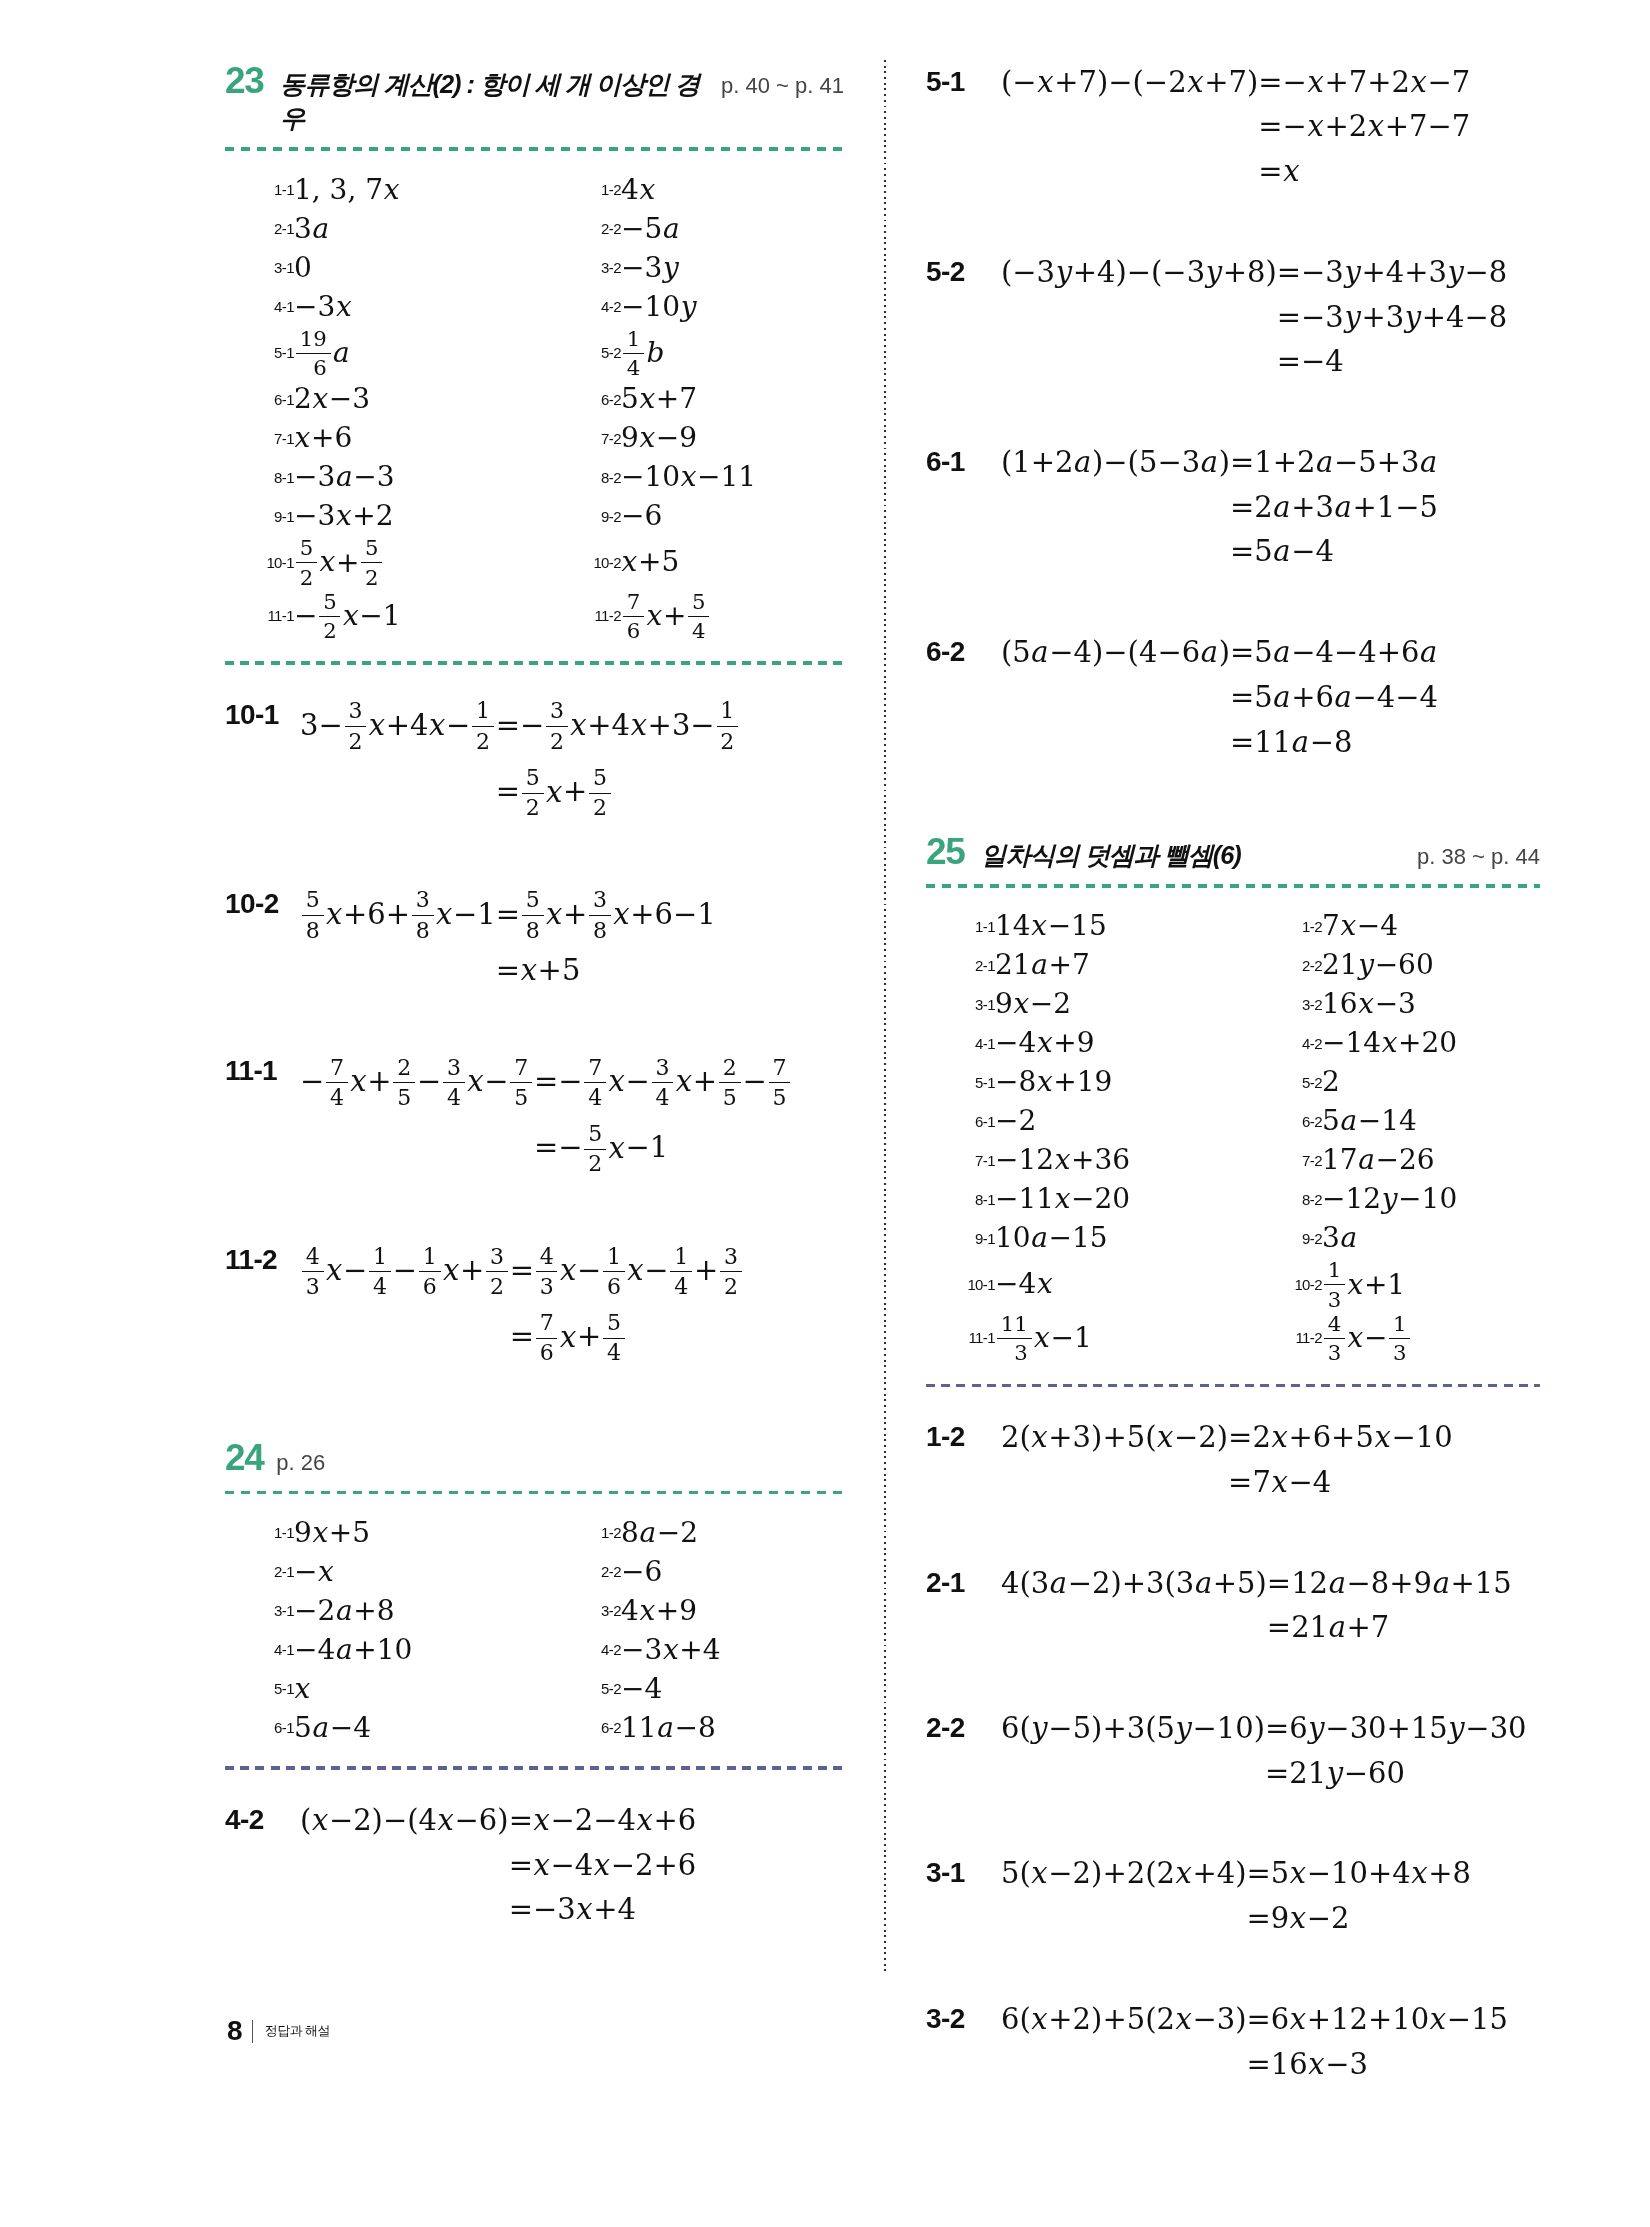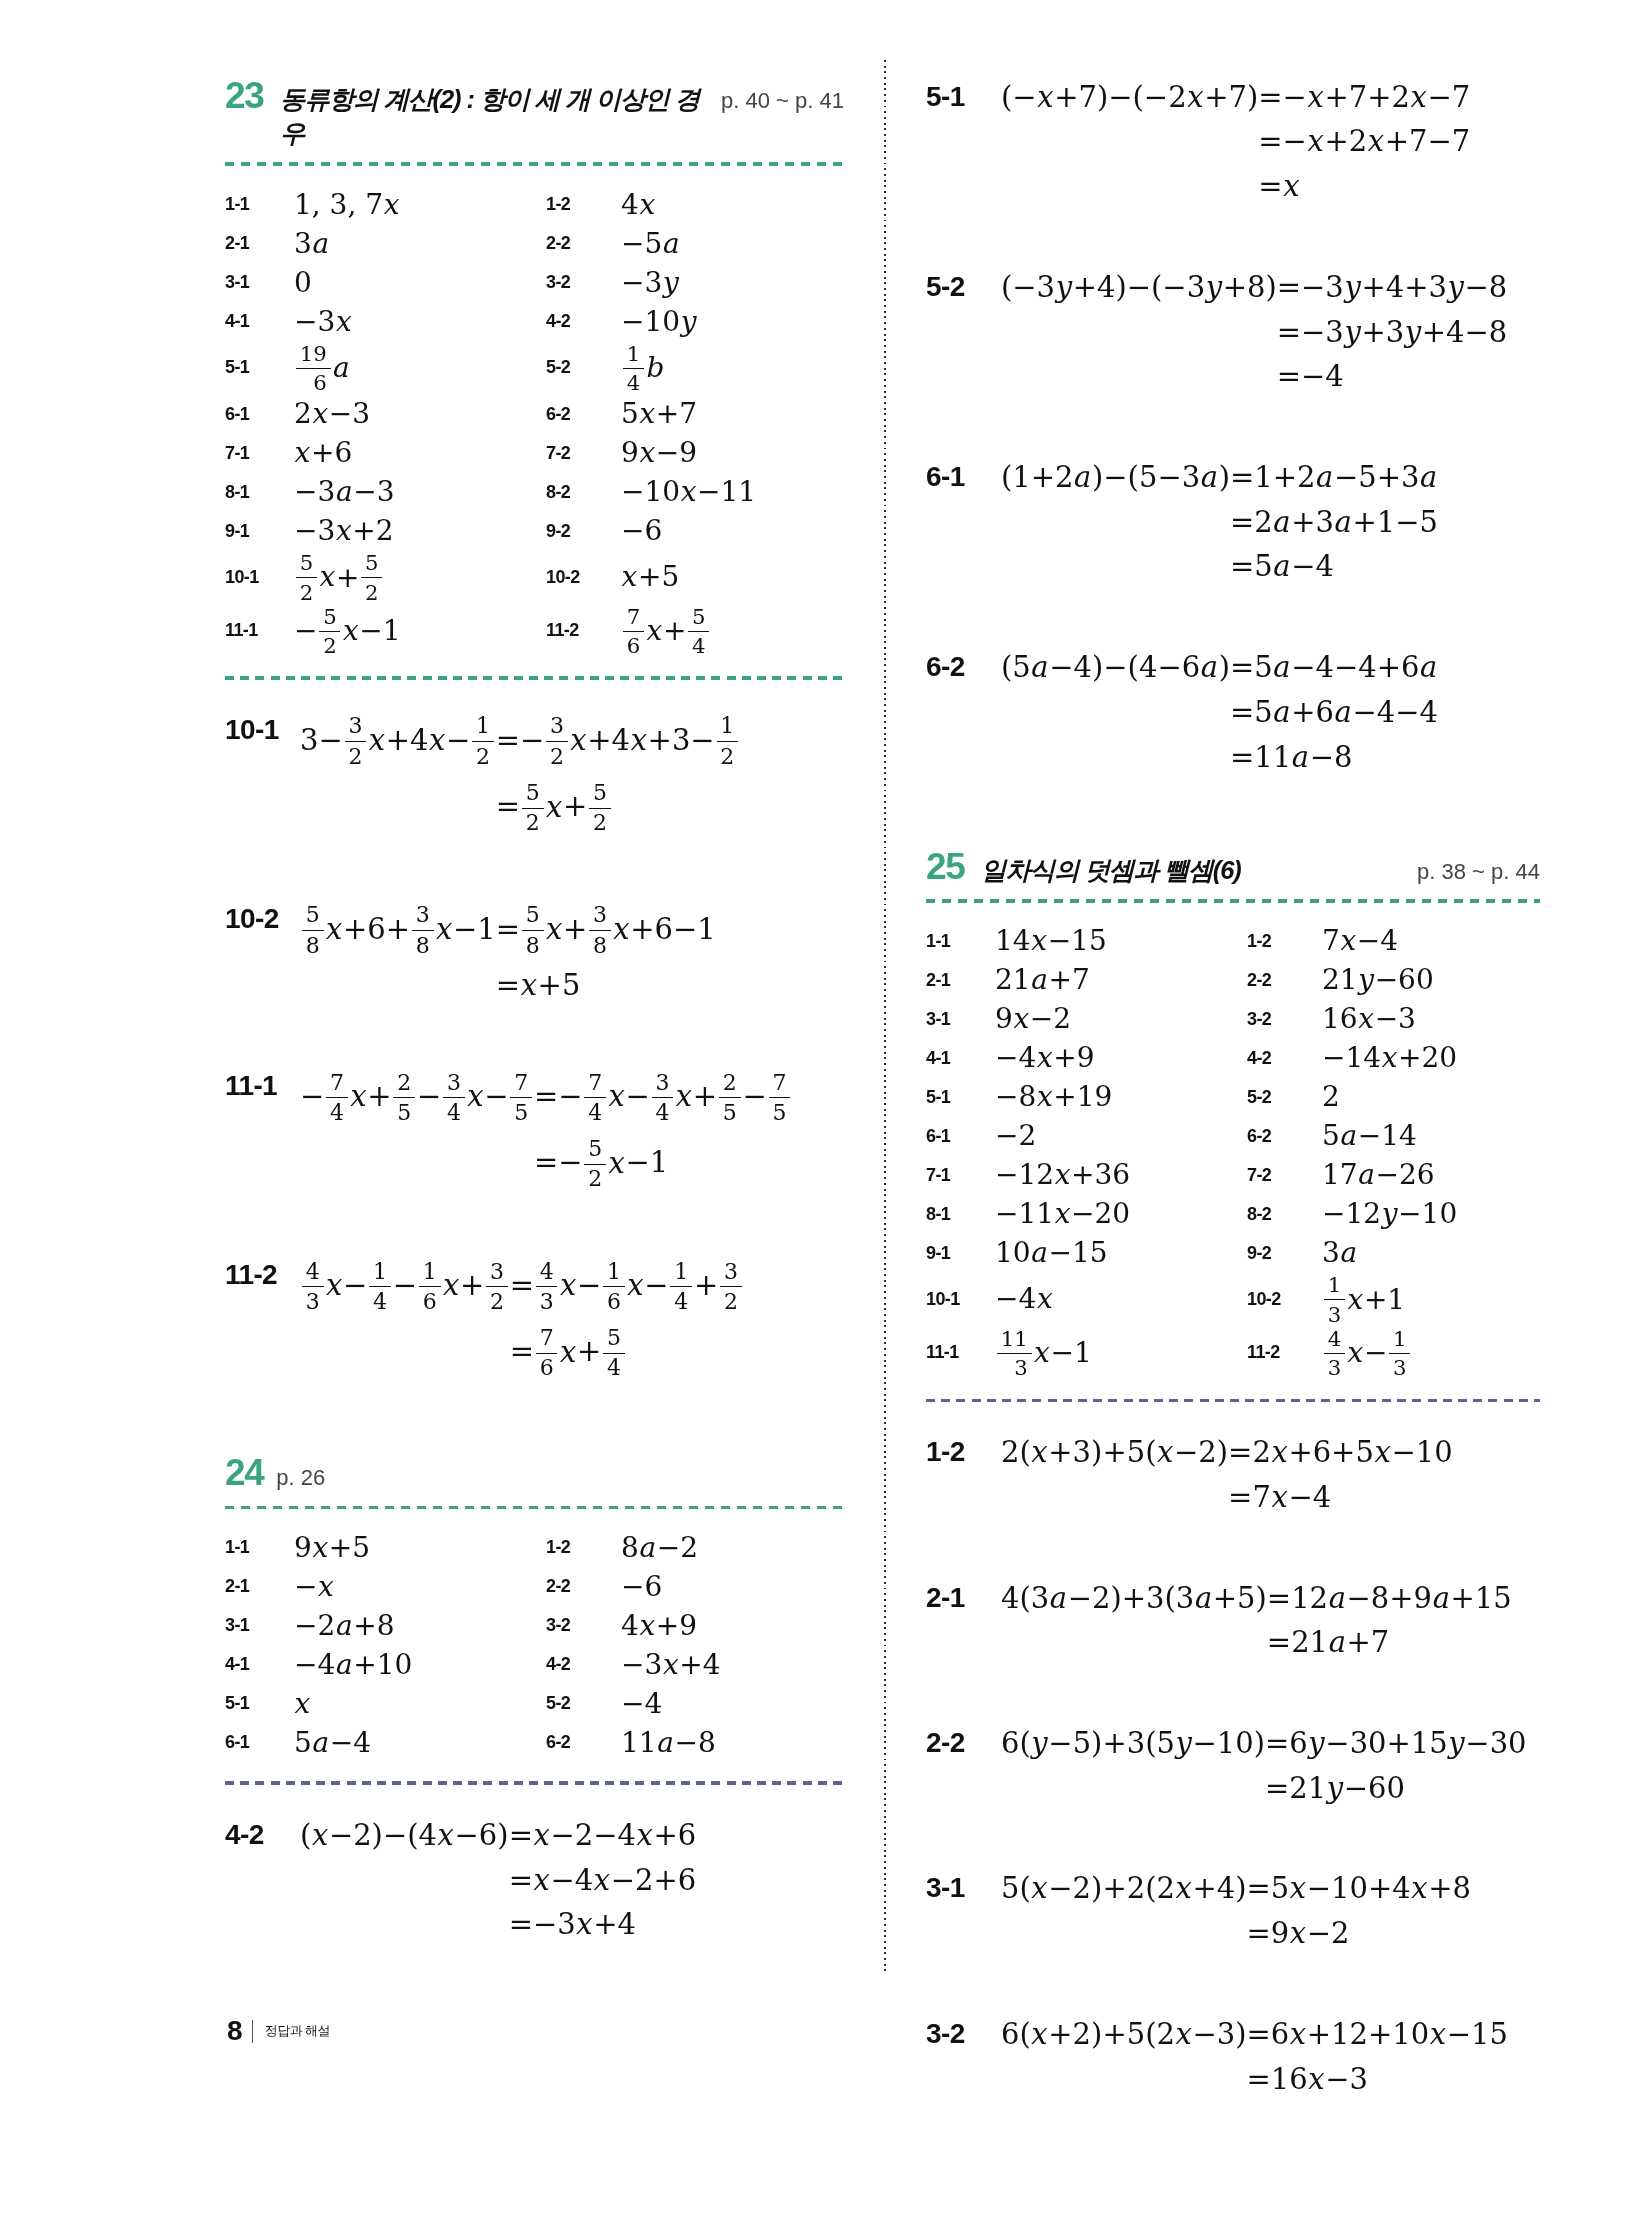--- a/index.html
+++ b/index.html
@@ -1,38 +1,38 @@
 <!DOCTYPE html>
 <html style="font-size:10.2px"><head>
 <meta charset="utf-8">
 <style>
   html,body{margin:0;padding:0;background:#e8e8e8;}
   .page{
     position:relative;width:1650px;height:2227px;background:#ffffff;
     font-family:"Liberation Sans",sans-serif;color:#111;overflow:hidden;
   }
-  .col{position:absolute;top:75px;}
+  .col{position:absolute;top:60px;}
   #col-left{left:225px;width:619px;}
   #col-right{left:926px;width:614px;}
   .col-divider{
     position:absolute;left:884px;top:60px;width:1.9px;height:1912px;
     background:repeating-linear-gradient(180deg,var(--divider-dot) 0 1.9px,transparent 1.9px 5.7px);
   }
   
   .block-section_header:not(:first-child){margin-top:66px;}
   .sec-head{display:flex;align-items:baseline;}
   .sec-num{font-size:37px;font-weight:bold;color:var(--green);letter-spacing:-1.3px;}
   .sec-title{font-size:25.4px;font-weight:bold;margin-left:16.5px;letter-spacing:-1px;flex:1;font-style:italic;}
   .sec-pages{font-size:22px;color:var(--pages);font-weight:normal;white-space:nowrap;margin-left:12.7px;}
   .sec-rule{height:3.8px;margin:11.4px 0 19px;
     background:repeating-linear-gradient(90deg,var(--green) 0 9.5px,transparent 9.5px 16px);}
   
   .ans-list{margin-bottom:3.8px;}
   .ans-row{display:grid;grid-template-columns:69px 252px 75px 1fr;align-items:center;min-height:39px;}
-  .ans-label{font-size:18px;font-weight:bold;letter-spacing:-0.6px;}
+  .ans-label{font-size:15px;font-weight:normal;letter-spacing:-0.6px;text-align:right;}
   .math{font-family:"DejaVu Serif","Liberation Serif",serif;font-size:28px;line-height:1.15;}
   
   .mid-rule{height:3.8px;margin:19px 0 28px;}
   .mid-rule.green{background:repeating-linear-gradient(90deg,var(--green) 0 9px,transparent 9px 15.2px);}
   .mid-rule.blue{background:repeating-linear-gradient(90deg,var(--blue) 0 9px,transparent 9px 15.2px);}
   
   .sol{display:flex;margin-bottom:56px;}
   .sol:last-child{margin-bottom:0;}
   .sol-label{min-width:75px;font-size:28px;font-weight:bold;letter-spacing:-0.6px;padding-top:5.7px;}
   .sol .math{font-size:29px;}

